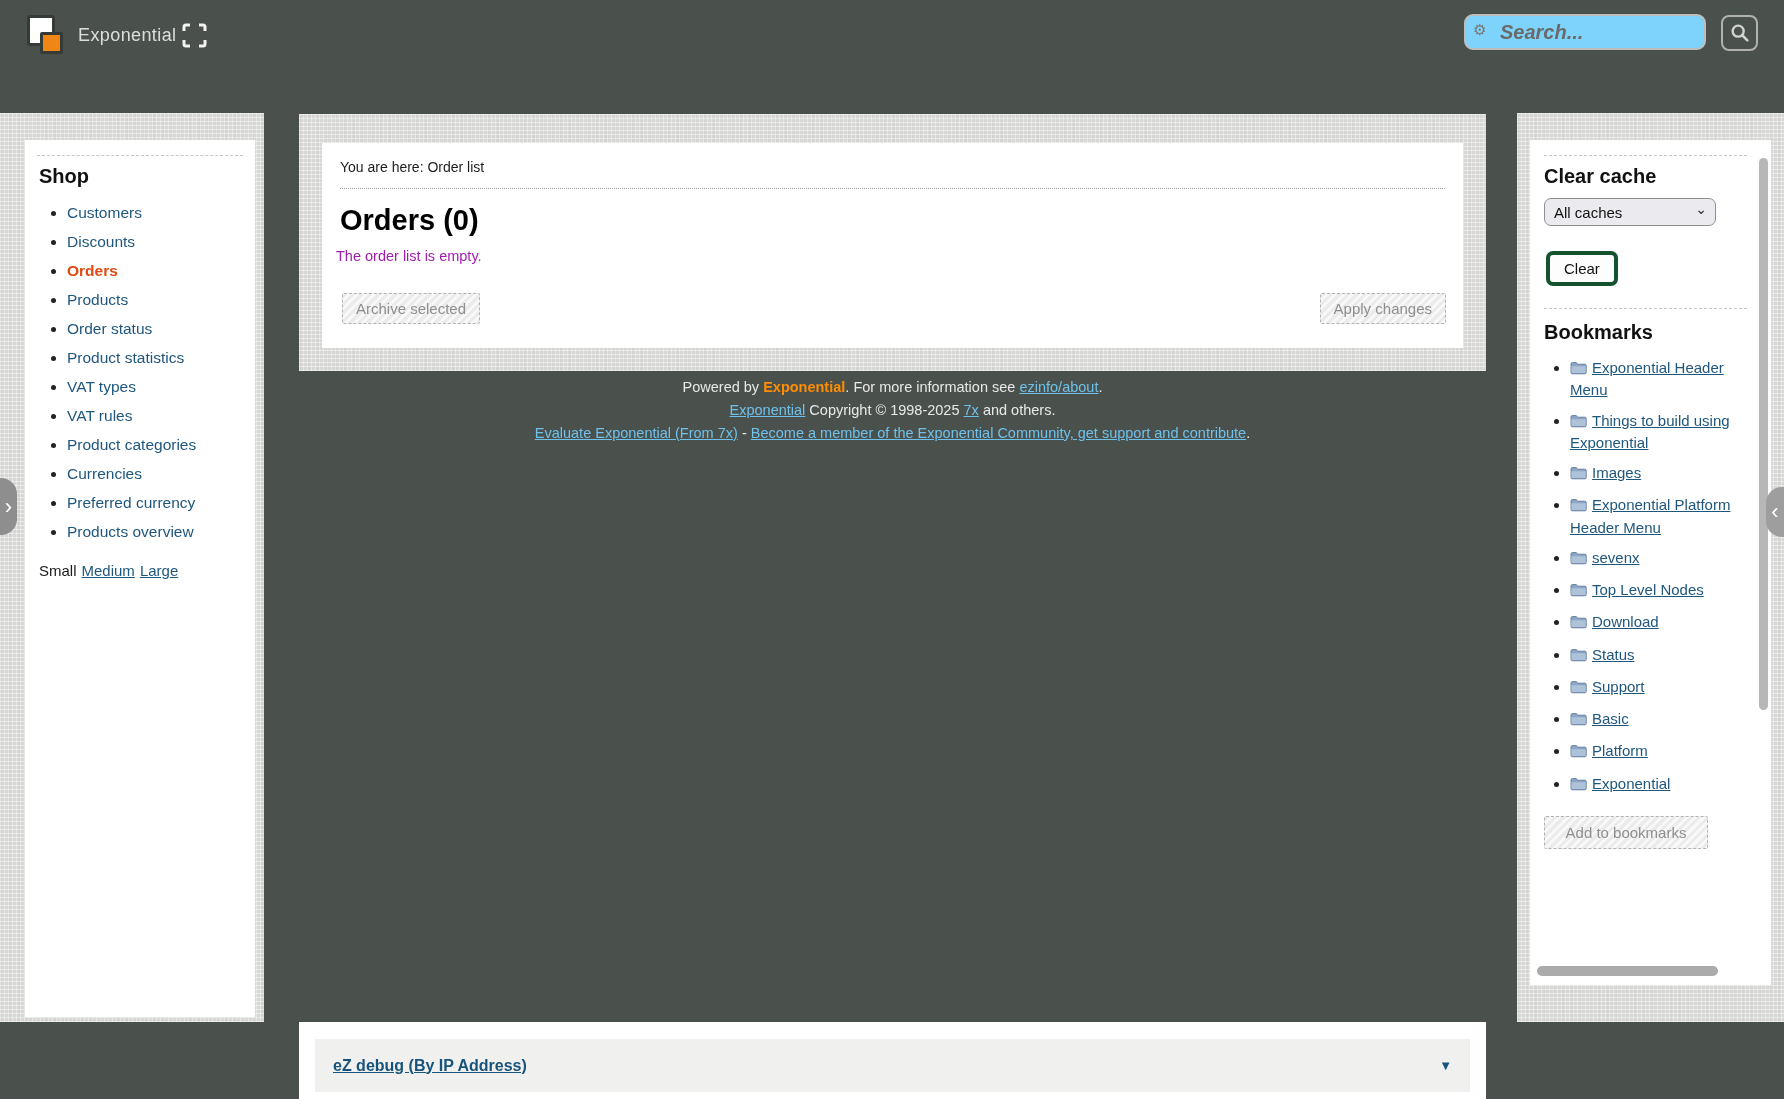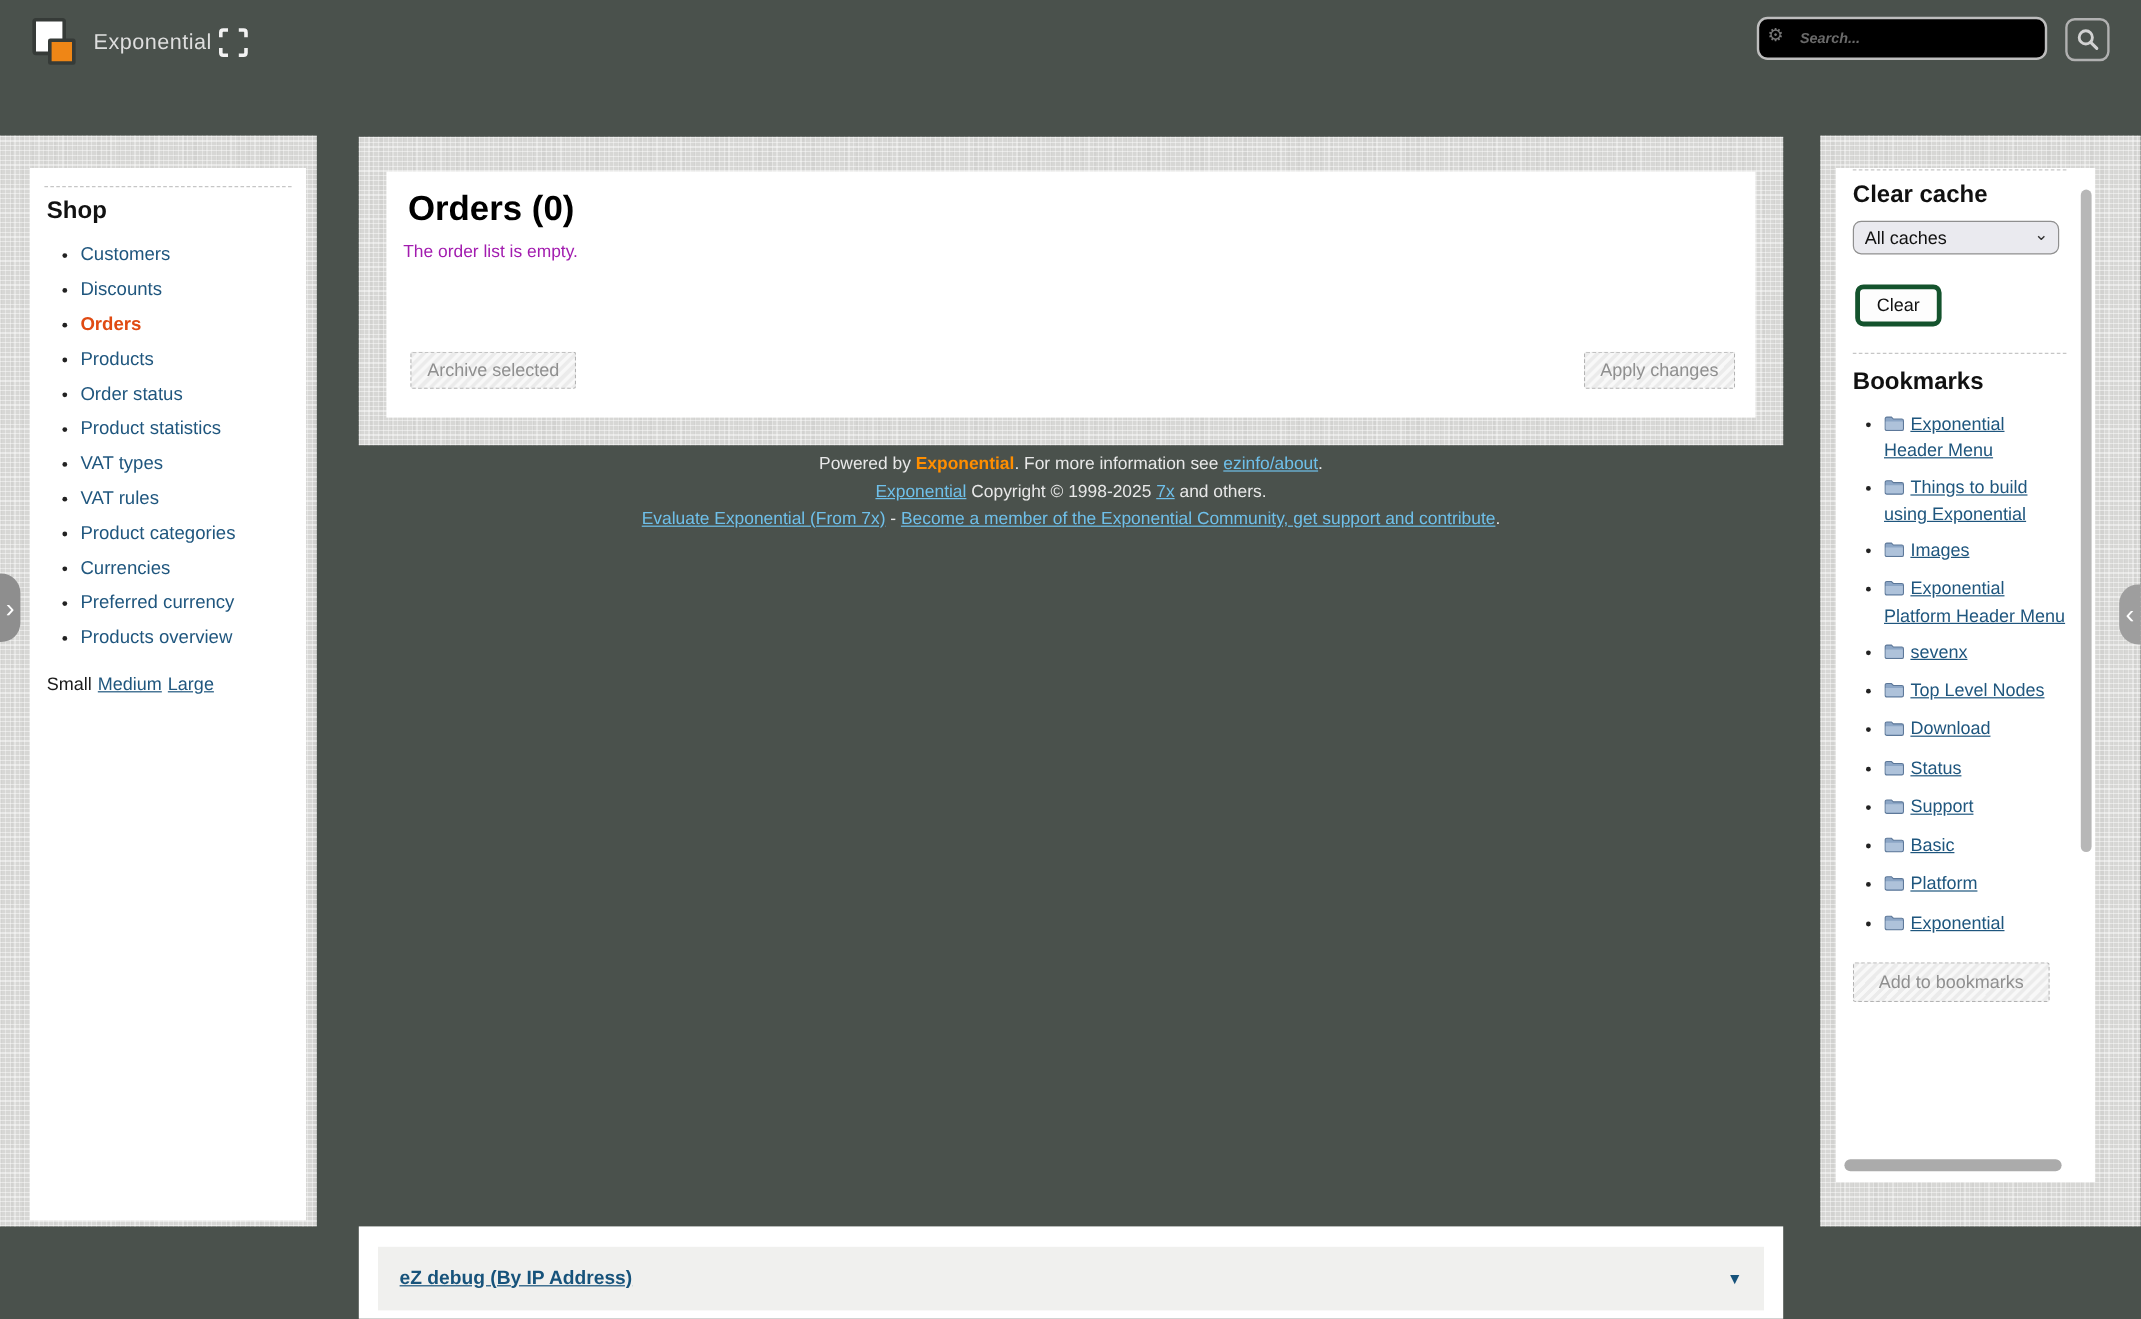--- a/index.html
+++ b/index.html
@@ -20,23 +20,23 @@
   .panel { position:absolute; background:#ffffff; }
 
   
   .logo-wrap { position:absolute; left:27px; top:15px; width:40px; height:44px; }
   .logo-white { position:absolute; left:0; top:0; width:28px; height:31px; background:#fff; border:3px solid #363b38; border-radius:3px; }
   .logo-orange { position:absolute; left:13px; top:17px; width:23px; height:22px; background:#ef8616; border:3px solid #363b38; border-radius:2px; }
   .logo-text { position:absolute; left:78px; top:25px; font-size:18px; color:#dedede; letter-spacing:0.4px; }
   .fs-icon { position:absolute; left:181px; top:22px; width:27px; height:27px; }
   .search-box { position:absolute; top:14px; right:78px; width:242px; height:36px; }
   .search-input {
-    width:100%; height:100%; background:#000000; border:2px solid #bdbdbd; border-radius:9px;
+    width:100%; height:100%; background:#7dd3fc; border:2px solid #bdbdbd; border-radius:9px;
     padding:0 10px 0 34px; font-family:"Liberation Sans", sans-serif;
-    font-size:12px; font-style:italic; font-weight:bold; color:#5a5a5a; outline:none;
+    font-size:20px; font-style:italic; font-weight:bold; color:#5a5a5a; outline:none;
   }
   .search-input::placeholder { color:#6a6a6a; opacity:1; }
   .search-gear { position:absolute; left:9px; top:8px; font-size:15px; color:#787878; font-style:normal; line-height:1; }
   .search-btn {
     position:absolute; top:15px; right:26px; width:37px; height:36px;
     background:transparent; border:2px solid #b1b1b1; border-radius:8px; cursor:pointer;
     display:flex; align-items:center; justify-content:center; padding:0;
   }
   .topnav { position:absolute; left:14px; top:70px; display:flex; align-items:center; }
   .nav-item { color:#fff; font-size:15.5px; padding:8px 11px; text-decoration:none; white-space:nowrap; }
@@ -72,21 +72,21 @@
   }
 
   
   .site-footer { position:absolute; left:299px; top:379px; width:1187px; text-align:center; color:#e8e8e8; font-size:14.5px; }
   .site-footer > div { margin-bottom:7px; }
   .f-link { color:#6fc0ea; text-decoration:underline; }
   .brand-orange { color:#ff8e00; font-weight:bold; }
 
   
   .col-right { left:1517px; top:113px; width:267px; height:909px; }
-  .right-panel { left:1530px; top:140px; width:216px; height:845px; padding:1px 24px 0 14px; }
+  .right-panel { left:1530px; top:140px; width:241px; height:845px; padding:15px 24px 0 14px; }
   .v-scroll { position:absolute; right:3px; top:18px; width:9px; height:552px; background:#b7b7b7; border-radius:5px; }
   .side-title { font-size:20px; font-weight:bold; color:#111; margin:9px 0 10px 0; }
   .select-wrap { position:relative; width:172px; }
   .cache-select {
     width:100%; height:28px; font-family:"Liberation Sans", sans-serif; font-size:15px;
     padding:2px 24px 2px 9px; border:1px solid #8f8f8f; border-radius:7px;
     background:#eaeaef; appearance:none; -webkit-appearance:none; color:#111;
   }
   .select-chevron { position:absolute; right:9px; top:3px; font-size:14px; color:#333; pointer-events:none; }
   .clear-btn {
@@ -171,20 +171,21 @@
   </div>
 </div>
 
 <div class="edge-tab edge-tab-left">
   <span>›</span>
 </div>
 
 <div class="texture center-strip"></div>
 
 <div class="panel main-panel">
+  <div class="crumb">You are here: Order list</div>
   <h1 class="main-title">Orders (0)</h1>
   <p class="empty-msg">The order list is empty.</p>
   <div class="btn-row">
     <button class="btn-disabled" disabled="">Archive selected</button>
     <button class="btn-disabled" disabled="">Apply changes</button>
   </div>
 </div>
 
 <div class="site-footer">
   <div>

